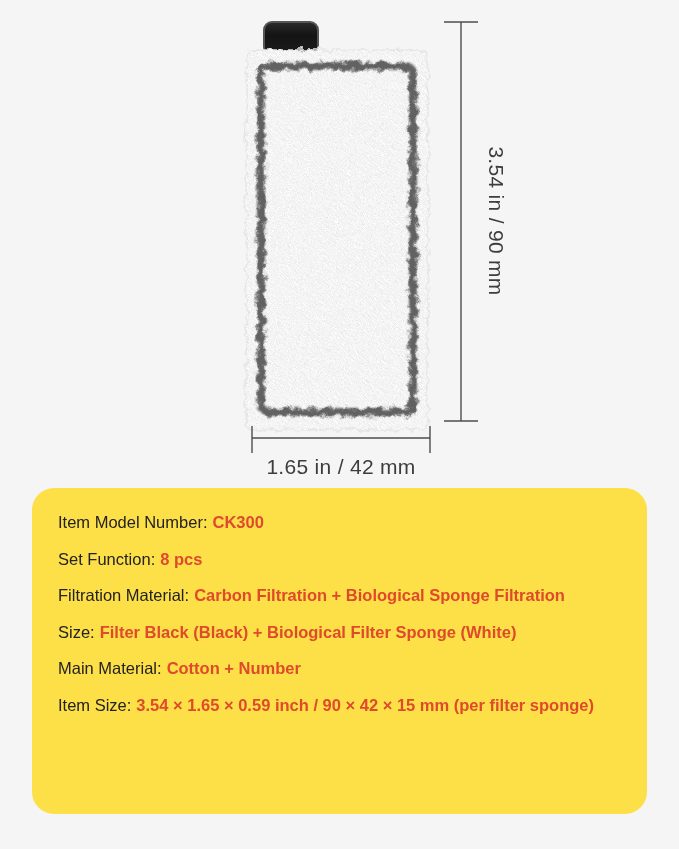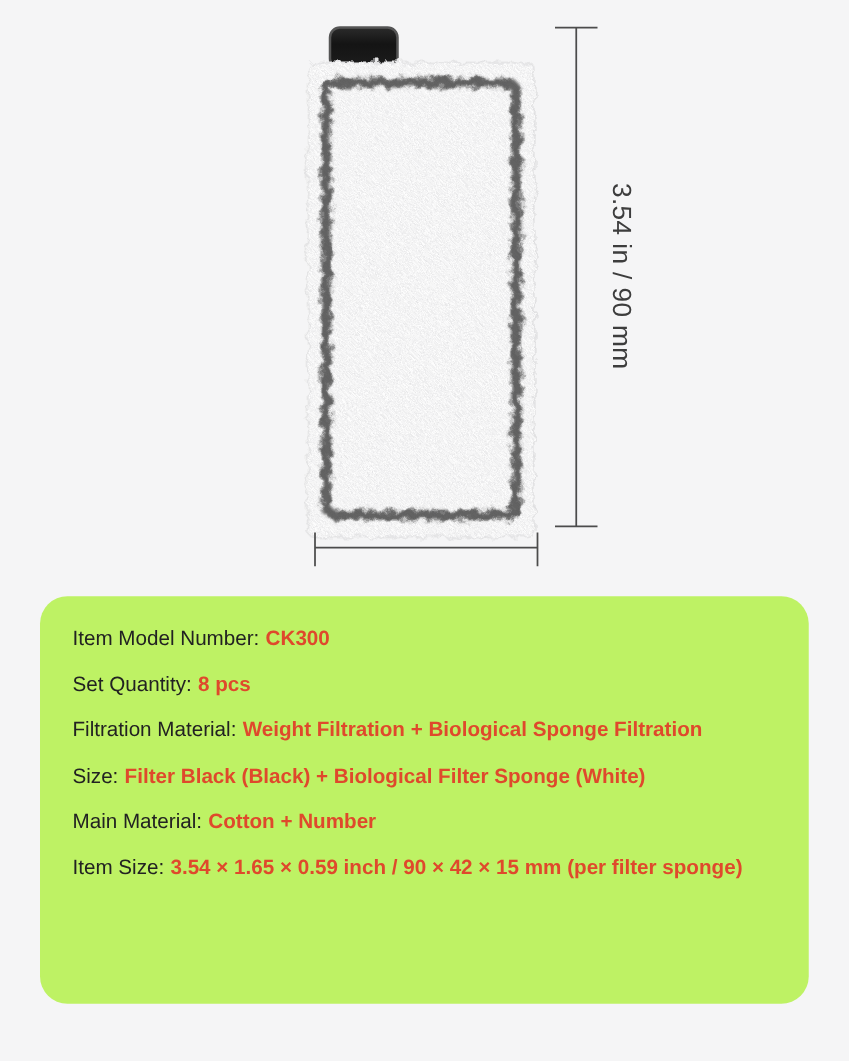--- a/index.html
+++ b/index.html
@@ -34,24 +34,24 @@
     transform: translate(-50%, -50%) rotate(90deg);
   }
   .dim-label.width {
     left: 341px;
     top: 467px;
     transform: translate(-50%, -50%);
   }
   .spec-card {
     position: absolute;
     left: 32px;
-    top: 477px;
+    top: 488px;
     width: 615px;
     height: 326px;
-    background: #bef264;
+    background: #fde047;
     border-radius: 22px;
     box-sizing: border-box;
     padding: 16px 10px 0 26px;
   }
   .spec-row {
     line-height: 36.6px;
     font-size: 16.5px;
     white-space: nowrap;
   }
   .spec-label {
@@ -107,31 +107,32 @@
       </g>
 
       <g stroke="#4c4c4c" stroke-width="1.4">
         <line x1="252" y1="426" x2="252" y2="453"></line>
         <line x1="252" y1="438" x2="430" y2="438"></line>
         <line x1="430" y1="426" x2="430" y2="453"></line>
       </g>
     </svg>
 
     <div class="dim-label height">3.54 in / 90 mm</div>
+    <div class="dim-label width">1.65 in / 42 mm</div>
   </div>
 
   <div class="spec-card">
     <div class="spec-row">
       <span class="spec-label">Item Model Number:</span><span class="spec-value">CK300</span>
     </div>
     <div class="spec-row">
-      <span class="spec-label">Set Quantity:</span><span class="spec-value">8 pcs</span>
+      <span class="spec-label">Set Function:</span><span class="spec-value">8 pcs</span>
     </div>
     <div class="spec-row">
-      <span class="spec-label">Filtration Material:</span><span class="spec-value">Weight Filtration + Biological Sponge Filtration</span>
+      <span class="spec-label">Filtration Material:</span><span class="spec-value">Carbon Filtration + Biological Sponge Filtration</span>
     </div>
     <div class="spec-row">
       <span class="spec-label">Size:</span><span class="spec-value">Filter Black (Black) + Biological Filter Sponge (White)</span>
     </div>
     <div class="spec-row">
       <span class="spec-label">Main Material:</span><span class="spec-value">Cotton + Number</span>
     </div>
     <div class="spec-row">
       <span class="spec-label">Item Size:</span><span class="spec-value">3.54 × 1.65 × 0.59 inch / 90 × 42 × 15 mm (per filter sponge)</span>
     </div>

